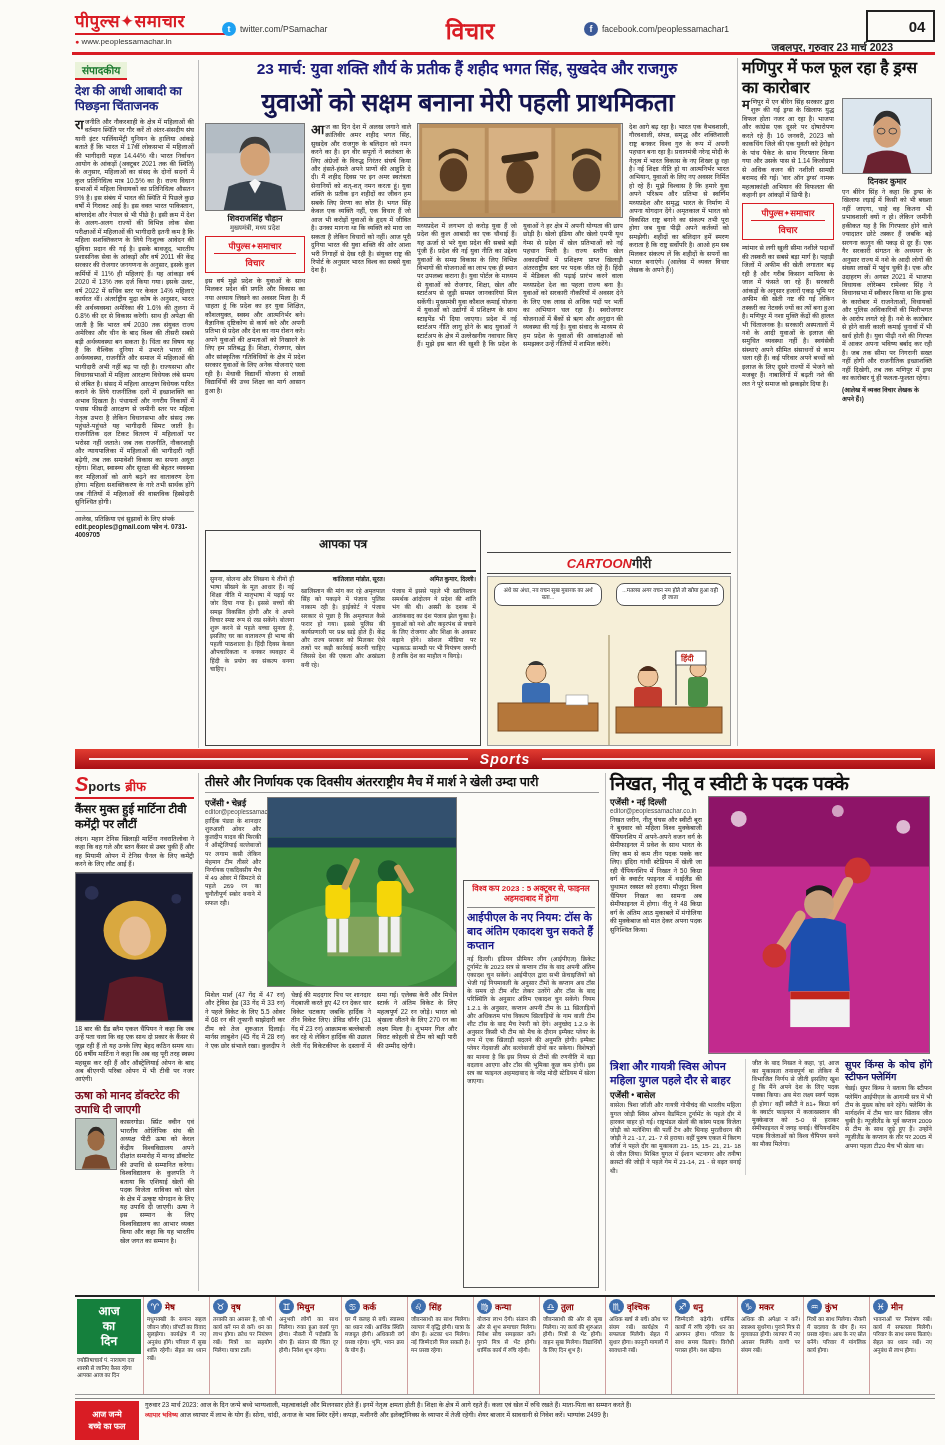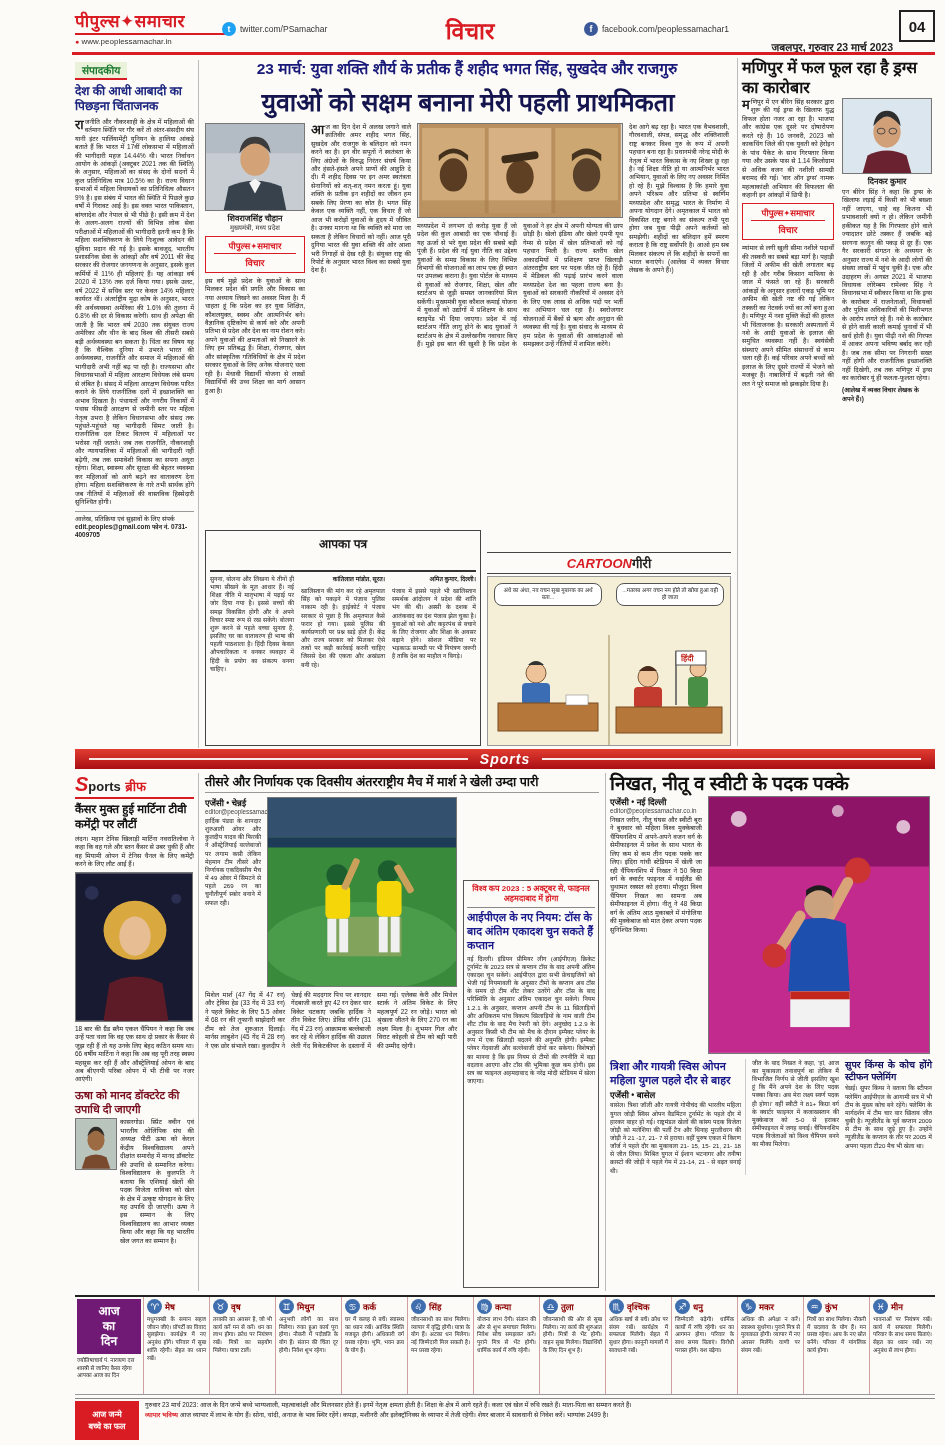--- a/index.html
+++ b/index.html
@@ -16,21 +16,21 @@
   .logo-rule{height:2px;background:#d91c24;margin:1px 0 2px 0;}
   .logo-site{font-size:8px;color:#333;}
   .red-dot{color:#d91c24;font-size:7px;}
   .social{display:flex;align-items:center;gap:4px;font-size:8.5px;color:#333;}
   .sicon{width:14px;height:14px;border-radius:50%;color:#fff;font-weight:bold;font-size:9px;
          display:flex;align-items:center;justify-content:center;}
   .tw-bg{background:#1da1f2;} .fb-bg{background:#3b5998;}
   .section-title{font-size:23px;font-weight:bold;color:#d91c24;text-align:center;}
   .date-line{font-size:10.5px;font-weight:bold;color:#222;white-space:nowrap;}
   .pagenum{width:32px;height:28px;border:2px solid #222;display:flex;align-items:center;justify-content:center;
-           font-size:15px;font-weight:bold;}
+           font-size:15px;font-weight:bold;padding-left:33px;}
   .m-rule{height:2.5px;background:#d91c24;}
   
   .top-strip{font-size:15.5px;font-weight:bold;color:#19197a;text-align:center;line-height:1.25;}
   .ed-label{display:inline-block;color:#1b7a2f;background:#eaf3da;font-weight:bold;font-size:10.5px;
             padding:1px 7px;border-bottom:2px solid #d91c24;}
   .ed-title{font-size:12px;font-weight:bold;color:#1a237e;line-height:1.28;margin:4px 0 3px 0;}
   .ed-contact{border-top:1px solid #999;margin-top:4px;padding-top:3px;}
   .main-head{font-size:25px;font-weight:bold;color:#14144f;text-align:center;line-height:1.15;}
   .photo{display:block;border:1px solid #777;background:#ddd;}
   .caption-name{font-size:8px;font-weight:bold;text-align:center;margin-top:1px;}
@@ -67,21 +67,21 @@
   .email{font-size:6.3px;color:#444;margin-bottom:2px;}
   .sidebar{border:1px solid #555;padding:3px;}
   .sidebar-topline{color:#d91c24;font-weight:bold;font-size:8px;text-align:center;border-bottom:1px solid #888;padding-bottom:2px;margin-bottom:2px;line-height:1.3;}
   .sidebar-head{font-size:11px;font-weight:bold;color:#1a1a8c;line-height:1.3;margin-bottom:2px;}
   .bx-head{font-size:19px;font-weight:bold;color:#111;line-height:1.2;margin-bottom:3px;}
   .bad-head{font-size:11px;font-weight:bold;color:#1a1a8c;line-height:1.3;}
   .sk-head{font-size:9.5px;font-weight:bold;color:#10105e;line-height:1.3;margin:3px 0 1px 0;}
   
   .horo{display:flex;border-top:2px solid #222;border-bottom:1px solid #999;}
   .h-intro{width:64px;padding:2px;}
-  .ajk-box{background:#701a75;color:#fff;text-align:center;font-weight:bold;font-size:12px;line-height:1.25;padding:5px 2px;}
+  .ajk-box{background:#15803d;color:#fff;text-align:center;font-weight:bold;font-size:12px;line-height:1.25;padding:5px 2px;}
   .astro{font-size:5.6px;margin-top:3px;color:#222;line-height:1.35;}
   .h-cell{flex:1;border-left:1px solid #d0a0a0;padding:2px 3px;}
   .h-headrow{display:flex;align-items:center;gap:3px;}
   .h-icon{width:15px;height:15px;border-radius:50%;background:#3f6fae;color:#fff;font-size:9px;flex:0 0 15px;
           display:flex;align-items:center;justify-content:center;}
   .h-name{color:#8b0000;font-weight:bold;font-size:8.5px;}
   .h-text{font-size:5.6px;line-height:1.38;text-align:justify;margin-top:2px;color:#222;}
   
   .footer{display:flex;gap:6px;border-top:1px solid #888;padding-top:2px;}
   .janme-box{width:64px;background:#d91c24;color:#fff;font-weight:bold;font-size:8px;text-align:center;

